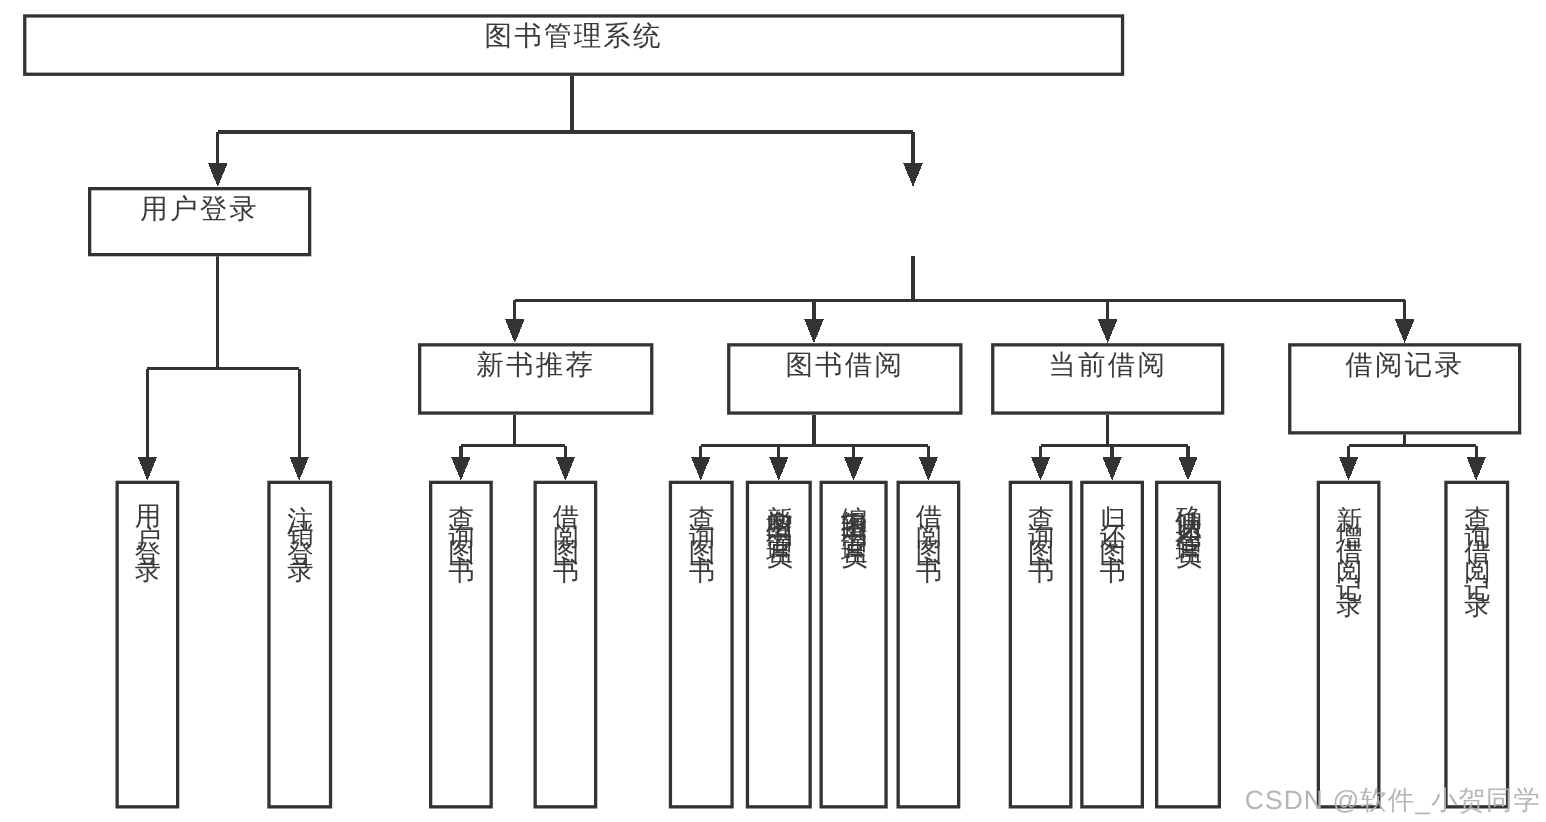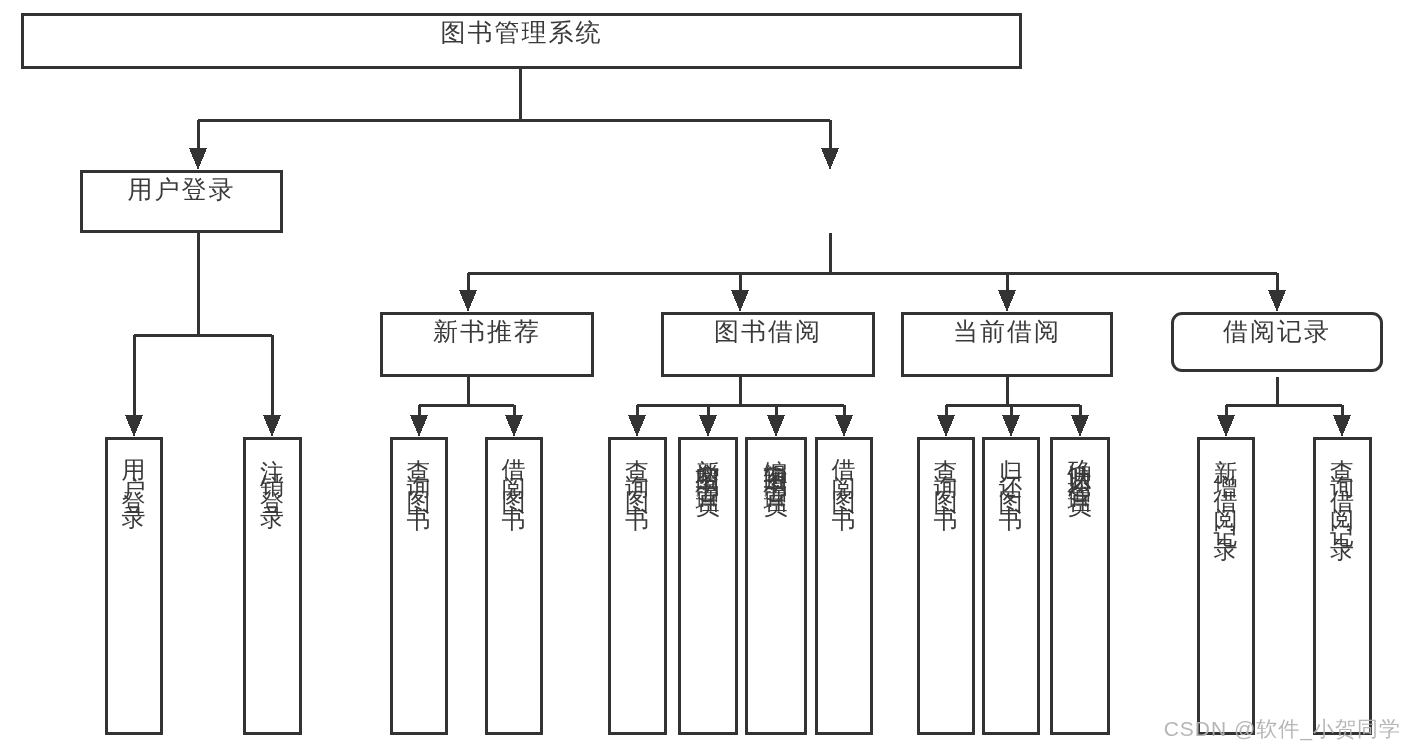--- a/index.html
+++ b/index.html
@@ -14,21 +14,21 @@
     font-size:25px;letter-spacing:2px;white-space:nowrap;
   }
   .leaf{font-size:24px;letter-spacing:0;}
   .vtext{
     writing-mode:vertical-rl;text-orientation:mixed;
     letter-spacing:16px;line-height:1.05;margin-bottom:-16px;
   }
   .vtext.tight{letter-spacing:5px;margin-bottom:-5px;}
   .watermark{
     position:absolute;right:4px;bottom:4px;z-index:5;
-    font-size:21px;letter-spacing:1px;color:rgba(178,178,178,0.95);
+    font-size:24px;letter-spacing:1px;color:rgba(178,178,178,0.95);
   }
 </style>
 </head>
 <body>
 
 <div class="canvas">
 
   <svg class="connector-layer" width="1405" height="747" viewBox="0 0 1405 747" shape-rendering="crispEdges">
     <defs>
       <polygon id="ah" points="-9,-22 9,-22 0,0" fill="#333333"></polygon>
@@ -98,21 +98,21 @@
 
   <div class="node" style="left:380px;top:312px;width:214px;height:65px;">
     <span>新书推荐</span>
   </div>
   <div class="node" style="left:633px;top:312px;width:214px;height:65px;margin-left:28px;">
     <span>图书借阅</span>
   </div>
   <div class="node" style="left:901px;top:312px;width:212px;height:65px;">
     <span>当前借阅</span>
   </div>
-  <div class="node" style="left:1171px;top:312px;width:212px;height:60px;border-radius:11px;">
+  <div class="node" style="left:1171px;top:312px;width:212px;height:83px;">
     <span>借阅记录</span>
   </div>
 
   <div class="node leaf" style="left:105px;top:437px;width:58px;height:298px;">
     <span class="vtext">用户登录</span>
   </div>
   <div class="node leaf" style="left:243px;top:437px;width:59px;height:298px;">
     <span class="vtext">注销登录</span>
   </div>
 

